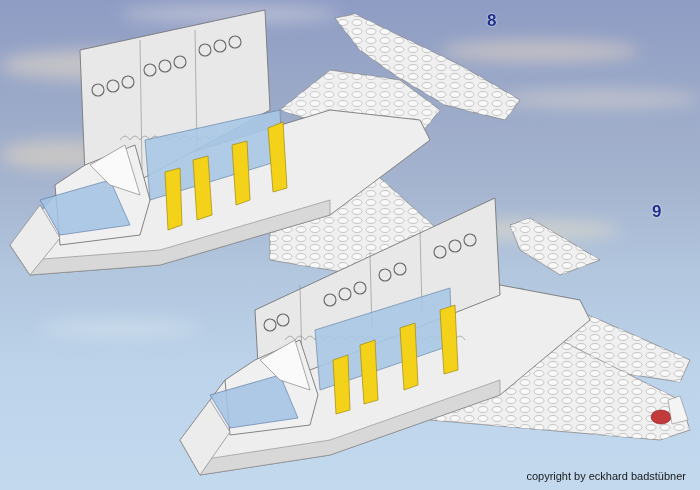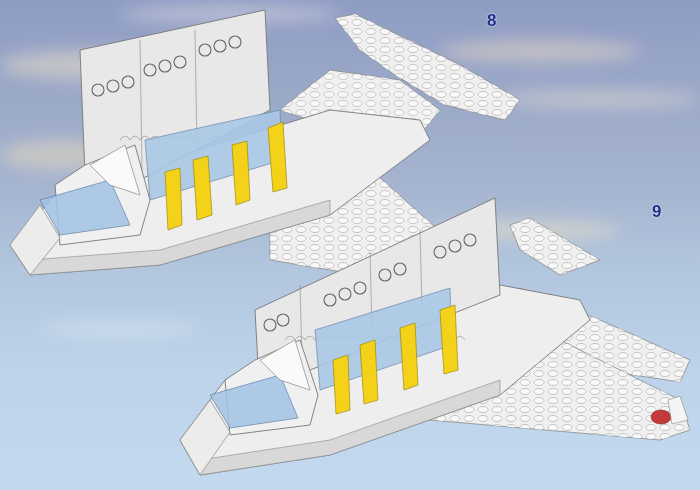--- a/index.html
+++ b/index.html
@@ -124,13 +124,14 @@
 
       <polygon points="225,380 255,360 300,340 318,395 310,425 230,435" fill="#f0f0f0" stroke="#777" stroke-width=".9"></polygon>
       <polygon points="210,395 280,375 298,418 230,428" fill="#a3c3e4" stroke="#5a7aa8" stroke-width=".8" opacity=".85"></polygon>
       <polygon points="260,360 295,340 310,390 280,380" fill="#fafafa" stroke="#888" stroke-width=".7"></polygon>
       <polygon points="180,440 210,400 230,432 200,475" fill="#ececec" stroke="#888" stroke-width=".7"></polygon>
     </g>
   </svg>
 
   <div class="step" style="left:487px;top:11px;">8</div>
   <div class="step" style="left:652px;top:202px;">9</div>
+  <div class="copy">copyright by eckhard badstübner</div>
 </div>
 
 </body></html>

